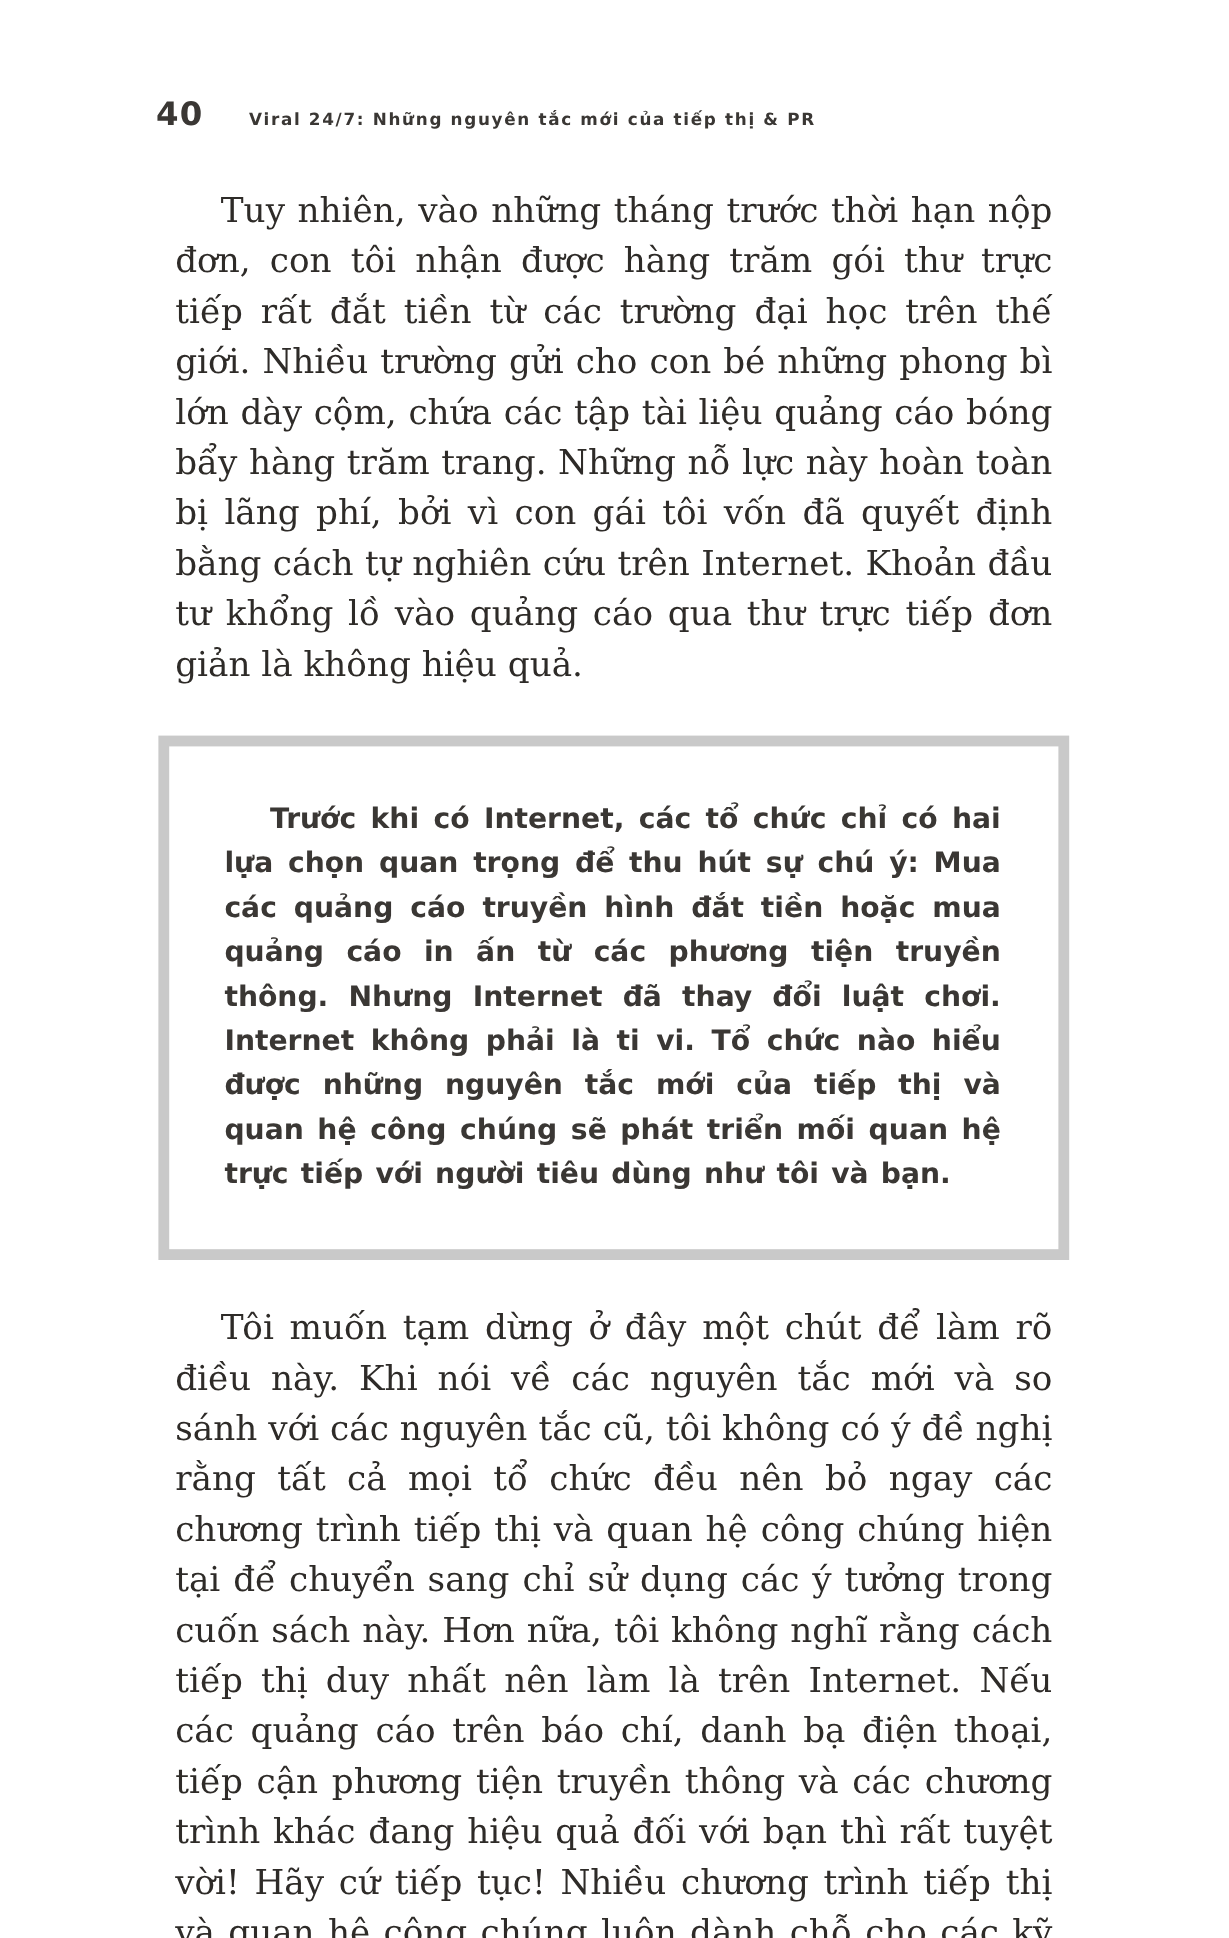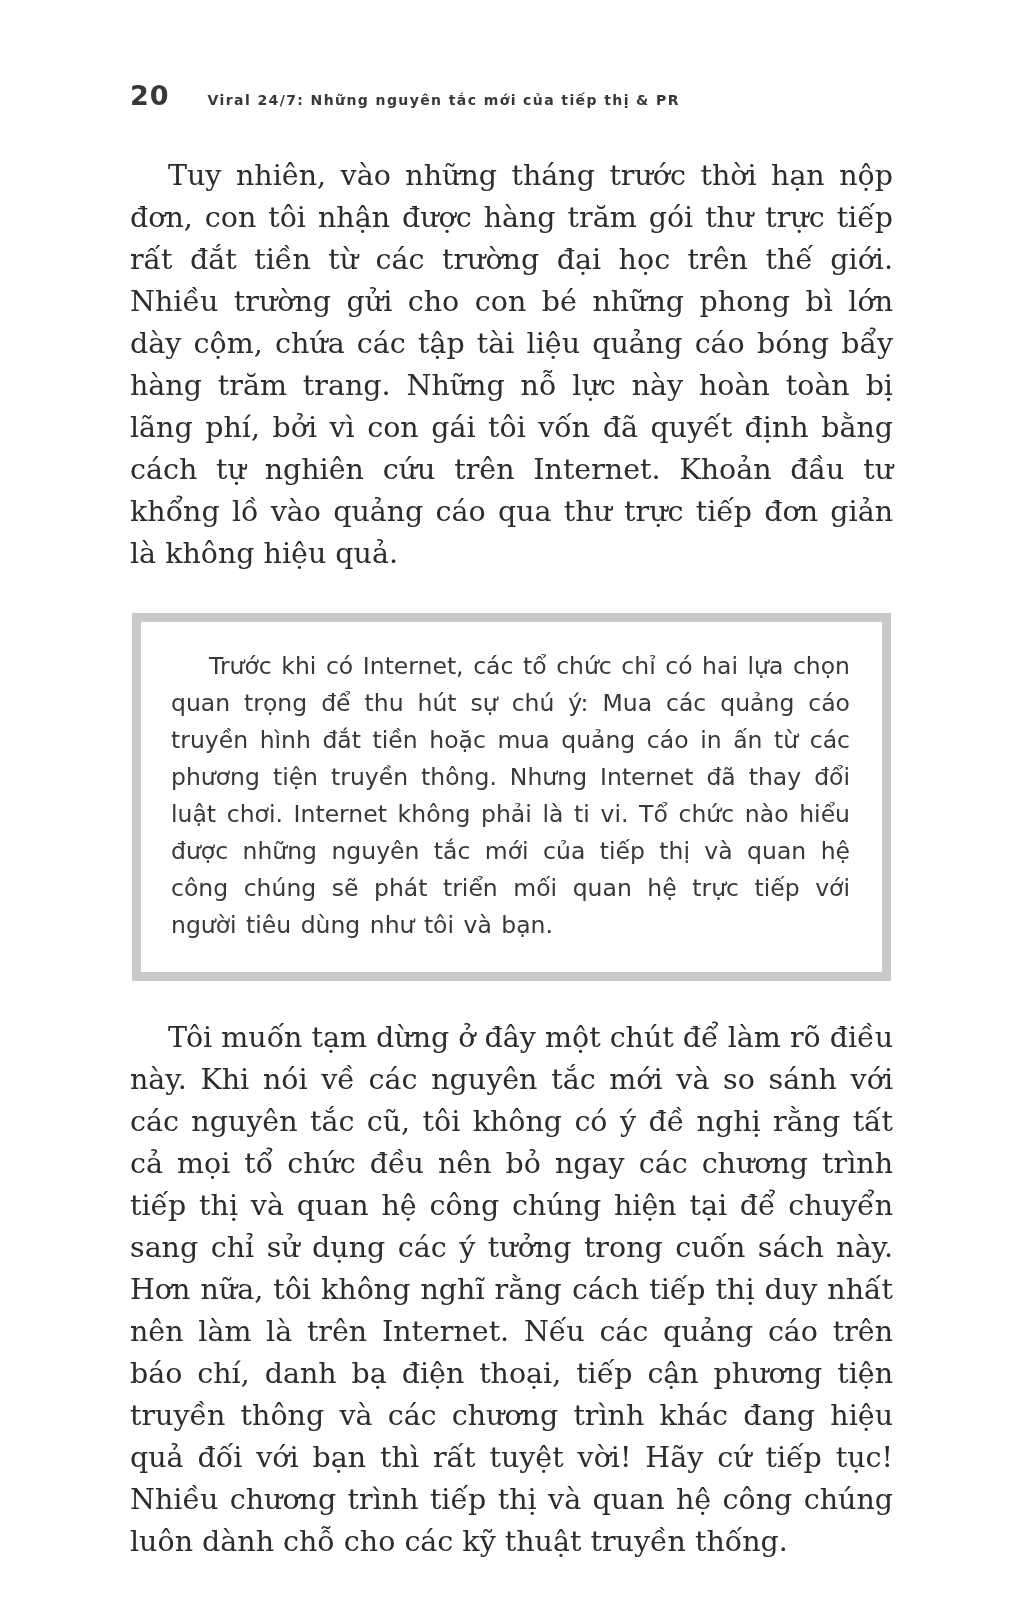--- a/index.html
+++ b/index.html
@@ -35,48 +35,49 @@
     letter-spacing: 1.4px;
   }
   .body-text {
     font-family: "DejaVu Serif", "Liberation Serif", serif;
     font-size: 28.5px;
     line-height: 42px;
     text-align: justify;
     color: #2e2b28;
   }
   .body-text p {
-    margin: 0;
+    margin: 16px;
     text-indent: 38px;
   }
   .quote-box {
     box-sizing: border-box;
     border: 9px solid #c9c9c9;
     margin: 38px 0 36px 2px;
     width: 759px;
     padding: 26px 32px 28px 30px;
     background: #ffffff;
+    font-weight: bold;
   }
   .quote-text {
     font-family: "DejaVu Sans", "Liberation Sans", sans-serif;
     font-size: 23.5px;
     line-height: 37px;
     text-align: justify;
     color: #3a3734;
     margin: 0;
     word-spacing: 2px;
   }
 </style>
 </head>
 <body>
 
 <div class="page">
 
   <div class="header">
-    <span class="page-number">20</span>
+    <span class="page-number">40</span>
     <span class="header-title">Viral 24/7: Những nguyên tắc mới của tiếp thị &amp; PR</span>
   </div>
 
   <div class="body-text">
 
     <p>Tuy nhiên, vào những tháng trước thời hạn nộp đơn, con tôi nhận được hàng trăm gói thư trực tiếp rất đắt tiền từ các trường đại học trên thế giới. Nhiều trường gửi cho con bé những phong bì lớn dày cộm, chứa các tập tài liệu quảng cáo bóng bẩy hàng trăm trang. Những nỗ lực này hoàn toàn bị lãng phí, bởi vì con gái tôi vốn đã quyết định bằng cách tự nghiên cứu trên Internet. Khoản đầu tư khổng lồ vào quảng cáo qua thư trực tiếp đơn giản là không hiệu quả.</p>
 
     <div class="quote-box">
       <p class="quote-text">Trước khi có Internet, các tổ chức chỉ có hai lựa chọn quan trọng để thu hút sự chú ý: Mua các quảng cáo truyền hình đắt tiền hoặc mua quảng cáo in ấn từ các phương tiện truyền thông. Nhưng Internet đã thay đổi luật chơi. Internet không phải là ti vi. Tổ chức nào hiểu được những nguyên tắc mới của tiếp thị và quan hệ công chúng sẽ phát triển mối quan hệ trực tiếp với người tiêu dùng như tôi và bạn.</p>
     </div>

